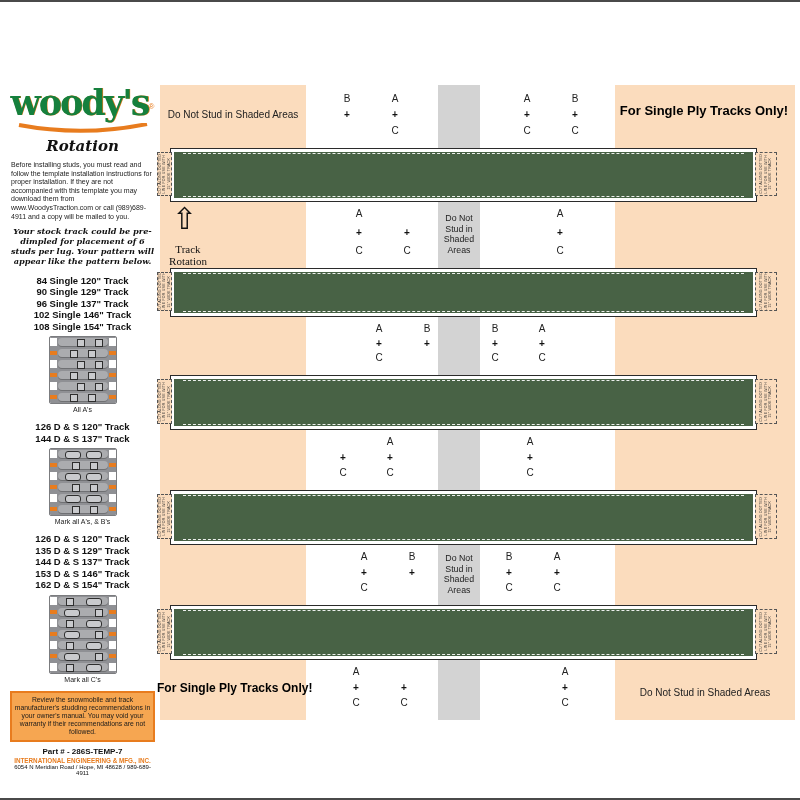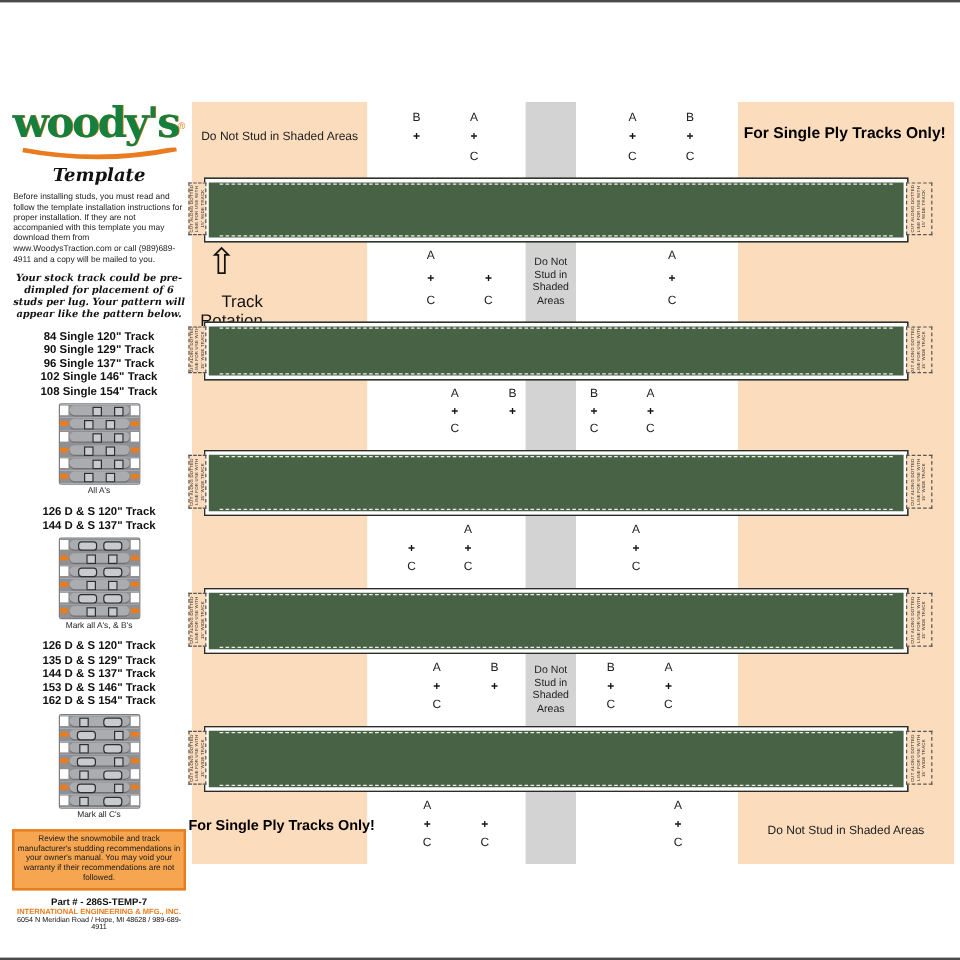--- a/index.html
+++ b/index.html
@@ -49,21 +49,21 @@
   .r1-right{position:absolute;left:452px;top:18px;width:190px;text-align:center;
             font-size:13px;font-weight:bold;white-space:nowrap;color:#000;}
   .r6-left{position:absolute;left:0px;top:596px;width:150px;text-align:center;
            font-size:12px;font-weight:bold;white-space:nowrap;color:#000;}
   .r6-right{position:absolute;left:458px;top:602px;width:180px;text-align:center;font-size:10px;color:#222;}
   .gray-note{position:absolute;left:281px;width:42px;font-size:8.8px;line-height:10.5px;
              text-align:center;white-space:pre-line;color:#222;}
   .gn2{top:128px;} .gn5{top:468px;}
   .rot-arrow{position:absolute;left:15px;top:118px;font-size:30px;line-height:32px;
              color:#111;font-family:"DejaVu Sans", sans-serif;}
-  .rot-label{position:absolute;left:0px;top:158px;width:62px;text-align:right;font-size:14px;color:#111;}
+  .rot-label{position:absolute;left:0px;top:158px;width:62px;text-align:center;font-size:11px;color:#111;font-family:Liberation Serif, serif;}
 
   .cell{position:absolute;width:20px;display:flex;flex-direction:column;
         justify-content:space-between;align-items:center;}
   .cl{font-size:10px;line-height:10px;height:10px;color:#222;}
   .cp{font-size:10px;line-height:10px;height:10px;font-weight:bold;color:#111;}
 
   .bar{position:absolute;left:13px;width:585px;background:#486245;
        border:1px solid #2b2b2b;box-shadow:inset 0 0 0 3px #ffffff;}
   .dash{position:absolute;left:12px;right:12px;border-top:1.5px dashed rgba(255,255,255,0.9);}
   .dash.t{top:4px;} .dash.b{bottom:4px;}
@@ -81,21 +81,21 @@
 <div class="edge bot"></div>
 
 <aside class="sidebar">
   <div class="logo-wrap">
     <span class="logo-text">woody's</span><span class="reg">®</span>
     <svg class="swoosh" width="140" height="12">
       <path d="M6 2 Q 70 14 134 1" stroke="#e87c1e" stroke-width="4" fill="none"></path>
     </svg>
   </div>
   <div class="sb-title">
-    <div>Template</div>
+    <div>Rotation</div>
   </div>
   <p class="intro">Before installing studs, you must read and follow the template installation instructions for proper installation. If they are not accompanied with this template you may download them from www.WoodysTraction.com or call (989)689-4911 and a copy will be mailed to you.</p>
   <p class="note">Your stock track could be pre-dimpled for placement of 6 studs per lug. Your pattern will appear like the pattern below.</p>
   <div id="groups">
       <div class="track-list">
         <div>84 Single 120" Track</div>
         <div>90 Single 129" Track</div>
         <div>96 Single 137" Track</div>
         <div>102 Single 146" Track</div>
         <div>108 Single 154" Track</div>

